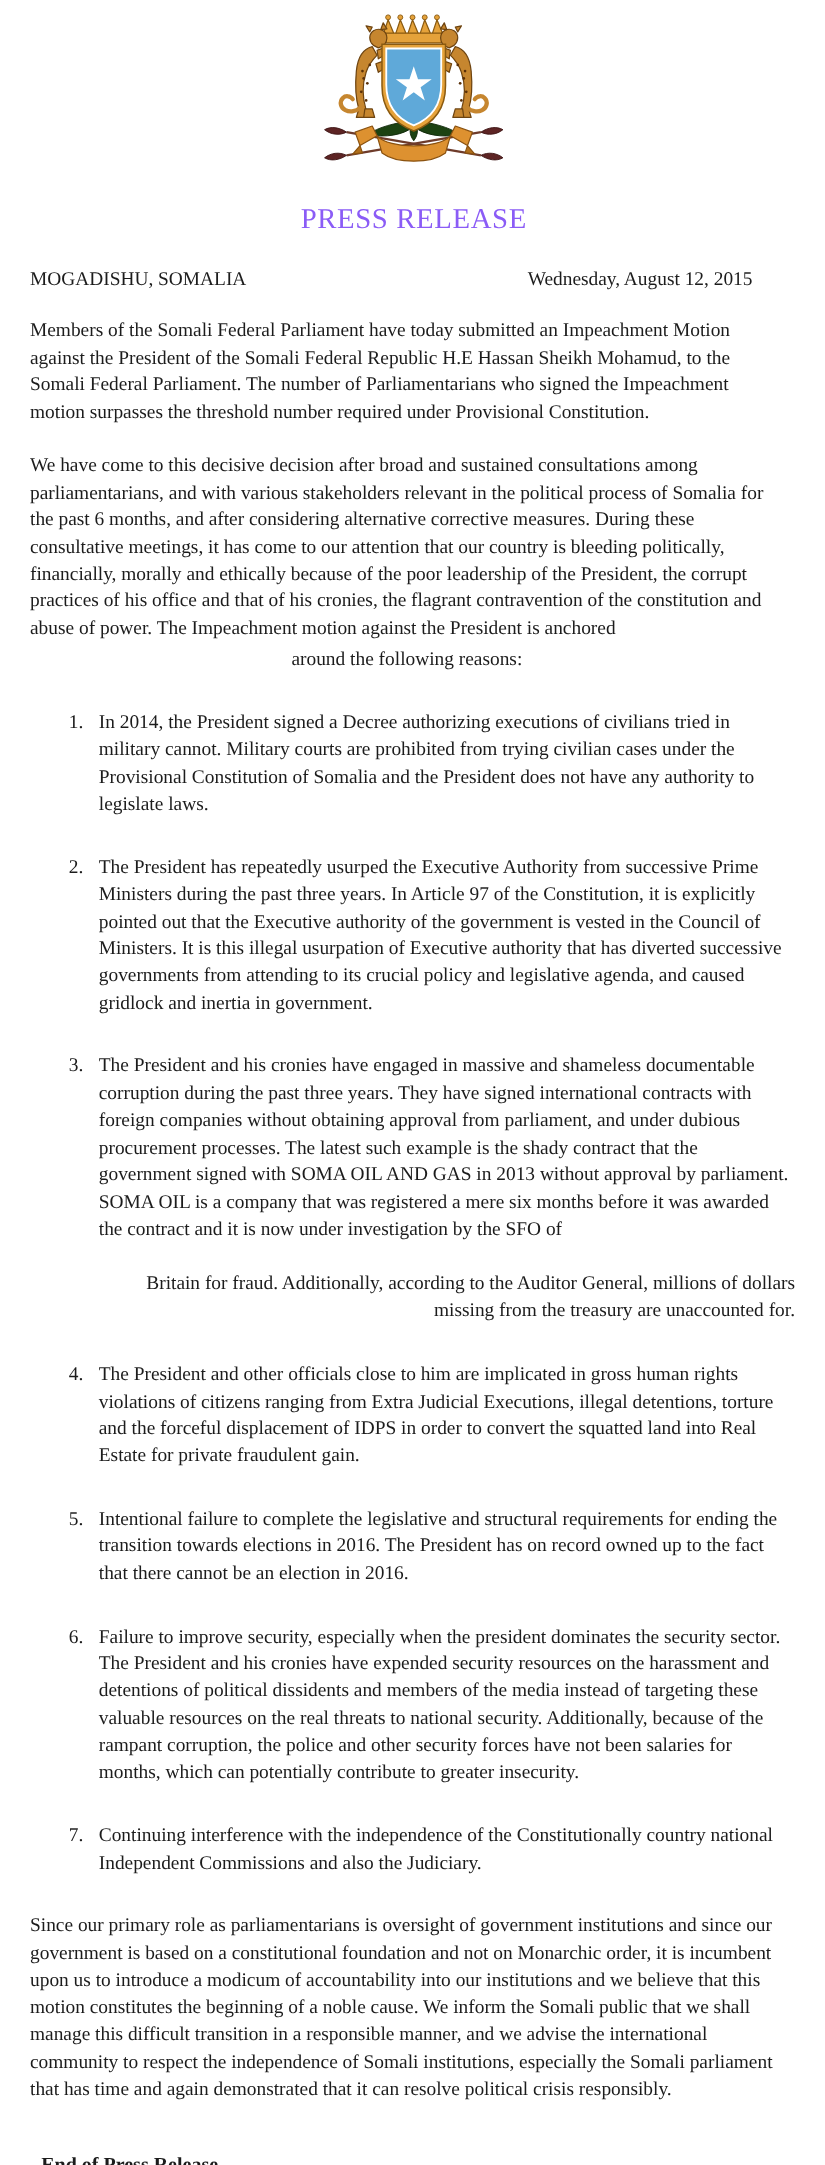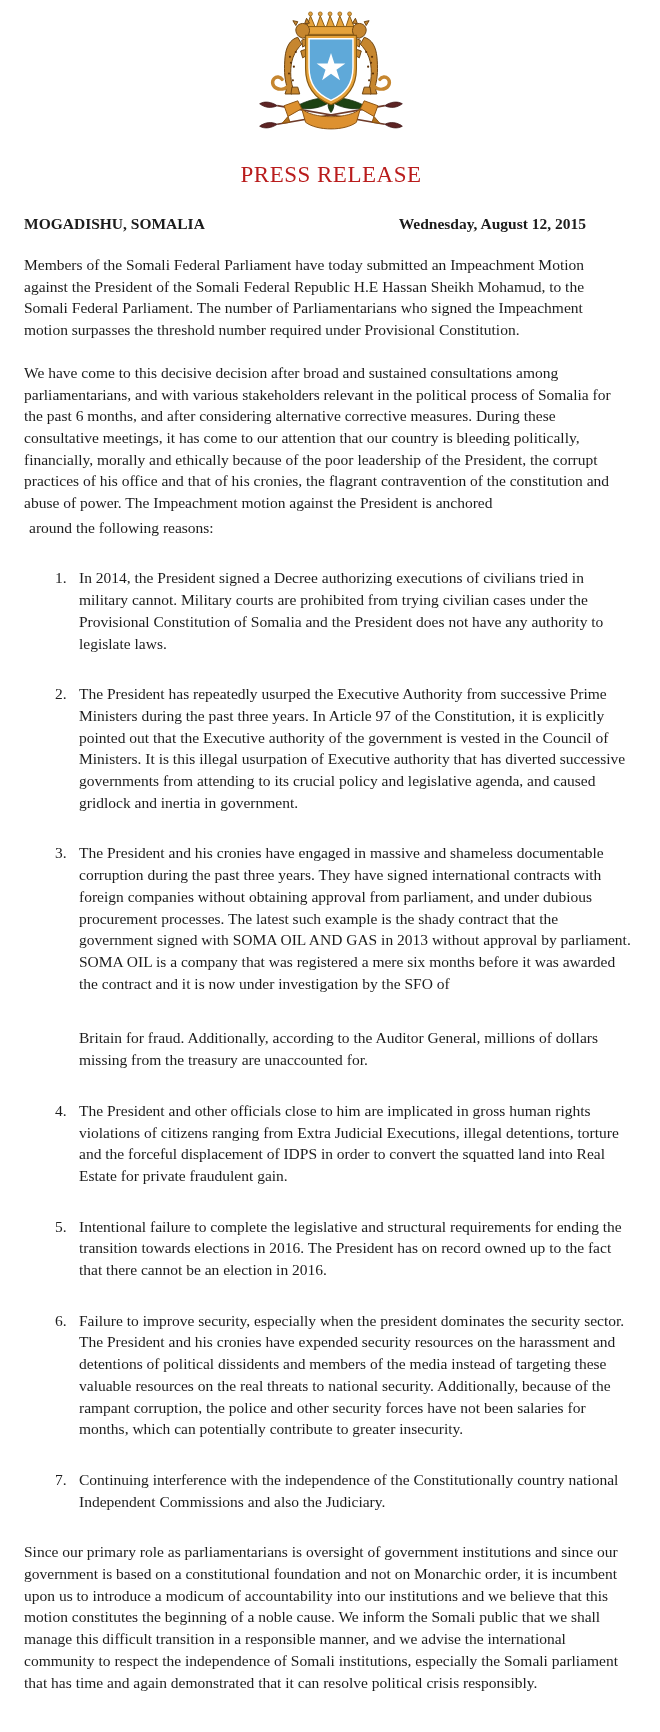--- a/index.html
+++ b/index.html
@@ -9,49 +9,48 @@
     color:#1c1c1c;
     -webkit-font-smoothing:antialiased;
   }
   .page { width:660px; box-sizing:border-box; padding:6px 22px 40px 24px; }
   .emblem-wrap { display:flex; justify-content:center; padding-top:2px; }
   .doc-title {
     text-align:center;
     font-size:23px;
     letter-spacing:0.5px;
     margin-top:26px;
-    color:#b91c1c;
+    color:#8b5cf6;
   }
   .meta-row {
     display:flex;
     justify-content:space-between;
     align-items:baseline;
     margin-top:27px;
     font-size:15.5px;
-    font-weight:bold;
-  }
-  .meta-date { margin-right:52px; }
+  }
+  .meta-date { margin-right:36px; }
   .body-par {
     font-size:15.5px;
     line-height:21.7px;
     margin:21px 16px 0 0;
     text-align:left;
   }
-  .par-cont { margin-top:3px; padding-left:5px; }
+  .par-cont { margin-top:3px; padding-left:5px;text-align:center; }
   .reasons { margin-top:7px; }
   .reason {
     display:flex;
     margin-top:29px;
     font-size:15.5px;
     line-height:21.7px;
   }
   .reason .num { margin-left:31px; width:24px; flex-shrink:0; }
   .reason .txt { flex:1; padding-right:2px; }
   .reason .txt p { margin:0; }
-  .reason .txt p + p { margin-top:33px; }
+  .reason .txt p + p { margin-top:22px;text-align:right; }
   .end-line {
     font-weight:bold;
     font-size:16px;
     margin-top:42px;
     padding-left:9px;
   }
 </style>
 </head>
 <body>
 

